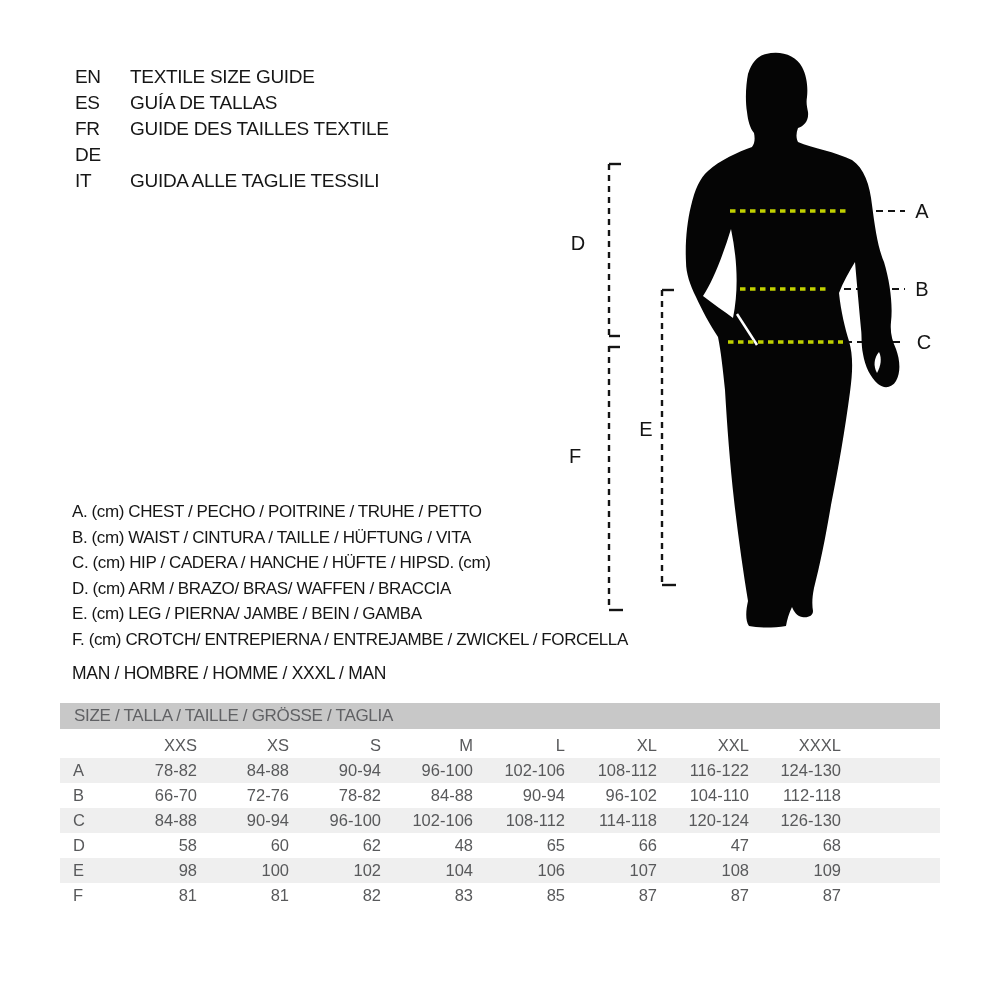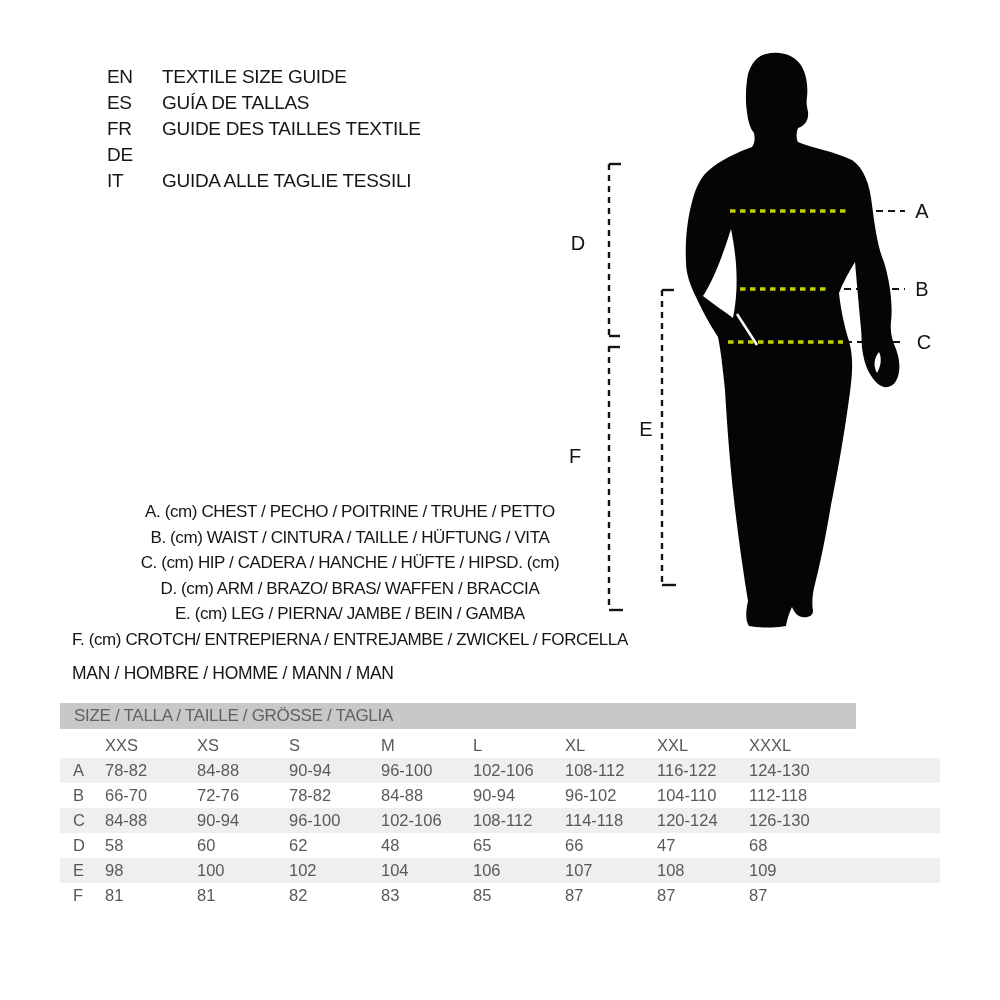--- a/index.html
+++ b/index.html
@@ -2,39 +2,39 @@
 <html><head>
 <meta charset="utf-8">
 <style>
   html,body{margin:0;padding:0;background:#ffffff;}
   .page{
     position:relative;width:1000px;height:1000px;background:#ffffff;overflow:hidden;
     font-family:"Liberation Sans","DejaVu Sans",sans-serif;color:#161616;
   }
   
   .langs{position:absolute;left:75px;top:64px;}
-  .lang-row{display:flex;height:26px;align-items:center;font-size:19px;letter-spacing:-0.3px;white-space:nowrap;margin-left:32px;}
+  .lang-row{display:flex;height:26px;align-items:center;font-size:19px;letter-spacing:-0.3px;white-space:nowrap;}
   .lang-code{width:55px;flex:0 0 55px;}
   
-  .legend{position:absolute;left:72px;top:499px;text-align:center;}
+  .legend{position:absolute;left:72px;top:499px;}
   .legend-line{height:25.5px;line-height:25.5px;font-size:17px;letter-spacing:-0.4px;white-space:nowrap;}
   .gender{position:absolute;left:72px;top:663px;font-size:17.5px;letter-spacing:-0.3px;white-space:nowrap;}
   
   .fig-svg{position:absolute;left:540px;top:30px;}
   .figlab{position:absolute;width:28px;text-align:center;font-size:20px;color:#141414;line-height:22px;}
   
   .sizebar{
-    position:absolute;left:60px;top:703px;width:796px;height:26px;box-sizing:border-box;
+    position:absolute;left:60px;top:703px;width:880px;height:26px;box-sizing:border-box;
     background:#c8c8c8;color:#606164;font-size:17px;line-height:26px;padding-left:14px;letter-spacing:-0.3px;
   }
   .tbl{position:absolute;left:60px;top:733px;width:880px;font-size:16.5px;color:#58595b;}
   .trow{display:flex;height:25px;line-height:25px;}
   .trow.stripe{background:#efefef;}
   .tletter{flex:0 0 45px;width:45px;padding-left:13px;box-sizing:border-box;}
-  .tcell{flex:0 0 92px;width:92px;text-align:left;}
+  .tcell{flex:0 0 92px;width:92px;text-align:right;}
   .tfill{flex:1 1 auto;}
 </style>
 </head>
 <body>
 
 <div class="page">
 
   <div class="langs">
     <div class="lang-row">
       <span class="lang-code">EN</span>
@@ -142,21 +142,21 @@
 
   <div class="legend">
     <div class="legend-line">A. (cm) CHEST / PECHO / POITRINE / TRUHE / PETTO</div>
     <div class="legend-line">B. (cm) WAIST / CINTURA / TAILLE / HÜFTUNG / VITA</div>
     <div class="legend-line">C. (cm) HIP / CADERA / HANCHE / HÜFTE / HIPSD. (cm)</div>
     <div class="legend-line">D. (cm) ARM / BRAZO/ BRAS/ WAFFEN / BRACCIA</div>
     <div class="legend-line">E. (cm) LEG / PIERNA/ JAMBE / BEIN / GAMBA</div>
     <div class="legend-line">F. (cm) CROTCH/ ENTREPIERNA / ENTREJAMBE / ZWICKEL / FORCELLA</div>
   </div>
 
-  <div class="gender">MAN / HOMBRE / HOMME / MANN / MAN</div>
+  <div class="gender">MAN / HOMBRE / HOMME / XXXL / MAN</div>
 
   <div class="sizebar">SIZE / TALLA / TAILLE / GRÖSSE / TAGLIA</div>
 
   <div class="tbl">
     <div class="trow">
       <div class="tletter"></div>
       <div class="tcell">XXS</div>
       <div class="tcell">XS</div>
       <div class="tcell">S</div>
       <div class="tcell">M</div>

